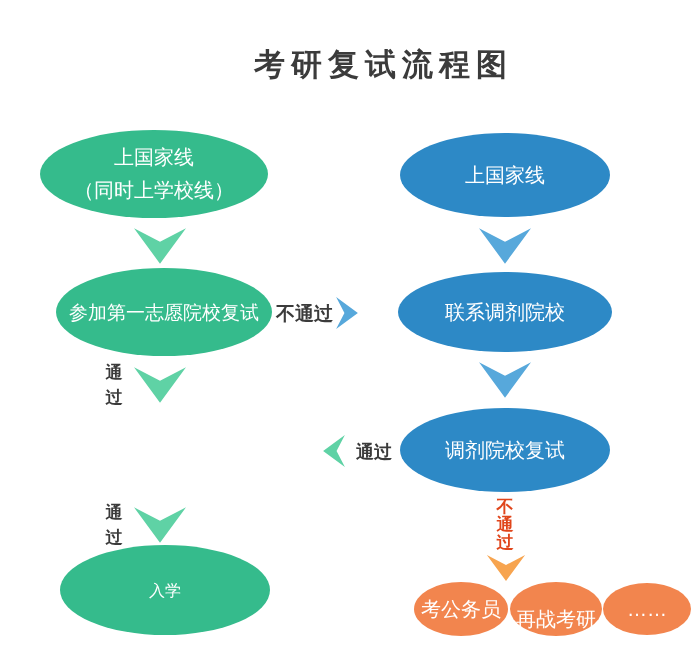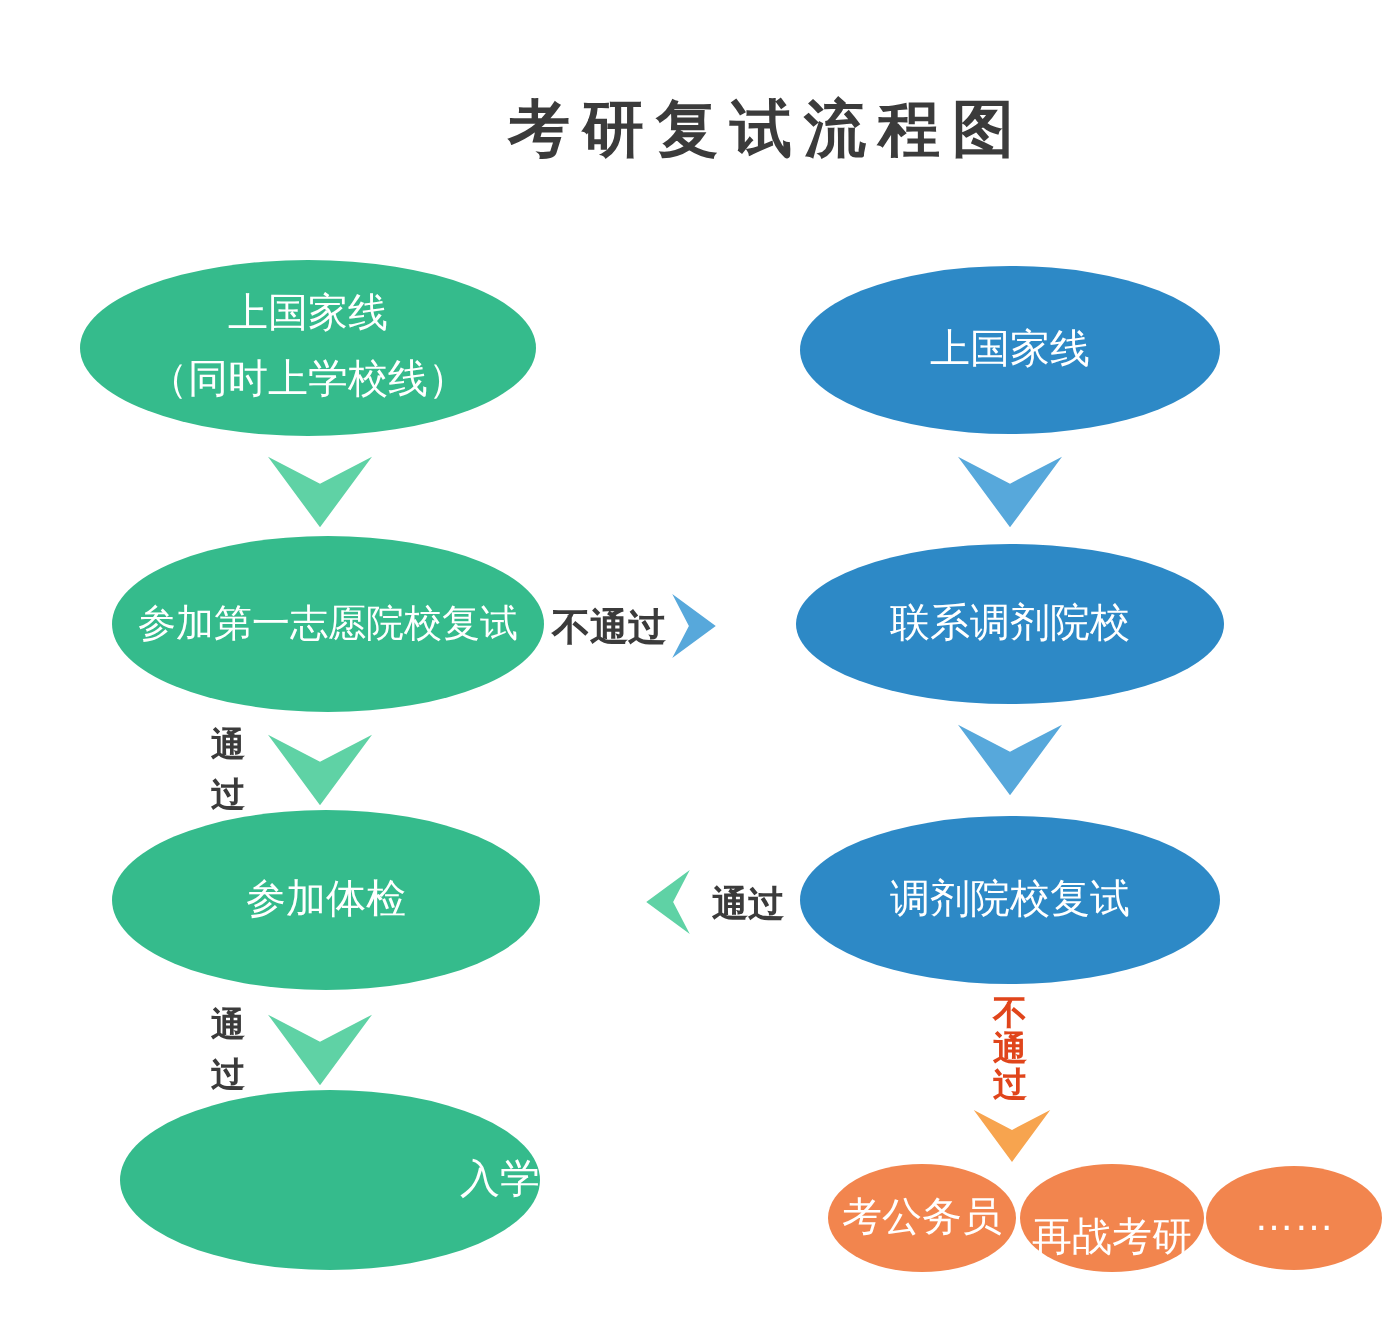--- a/index.html
+++ b/index.html
@@ -51,32 +51,29 @@
     <span class="ln">参加第一志愿院校复试</span>
   </div>
 
   <div class="vlabel" style="left:104px;top:360px;">通过</div>
   <div class="chevron" style="left:134px;top:367px;width:52px;height:36px;">
     <svg viewBox="0 0 50 34">
         <polygon class="fill-green" points="0,0 25,13 50,0 25,34"></polygon>
       </svg>
   </div>
 
-  <div class="ellipse green-node" style="left:56px;top:405px;width:214px;height:90px;font-size:20px;">
-    <span class="ln">参加体检</span>
-  </div>
 
   <div class="vlabel" style="left:104px;top:500px;">通过</div>
   <div class="chevron" style="left:134px;top:507px;width:52px;height:36px;">
     <svg viewBox="0 0 50 34">
         <polygon class="fill-green" points="0,0 25,13 50,0 25,34"></polygon>
       </svg>
   </div>
 
-  <div class="ellipse green-node" style="left:60px;top:545px;width:210px;height:90px;font-size:20px;align-items:flex-end;">
+  <div class="ellipse green-node" style="left:60px;top:545px;width:210px;height:90px;font-size:16px;">
     <span class="ln">入学</span>
   </div>
 
   <div class="hlabel" style="left:276px;top:301px;">不通过</div>
   <div class="chevron" style="left:332px;top:297px;width:30px;height:32px;">
     <svg viewBox="0 0 34 50">
         <polygon class="fill-blue" points="0,0 13,25 0,50 34,25"></polygon>
       </svg>
   </div>
 

